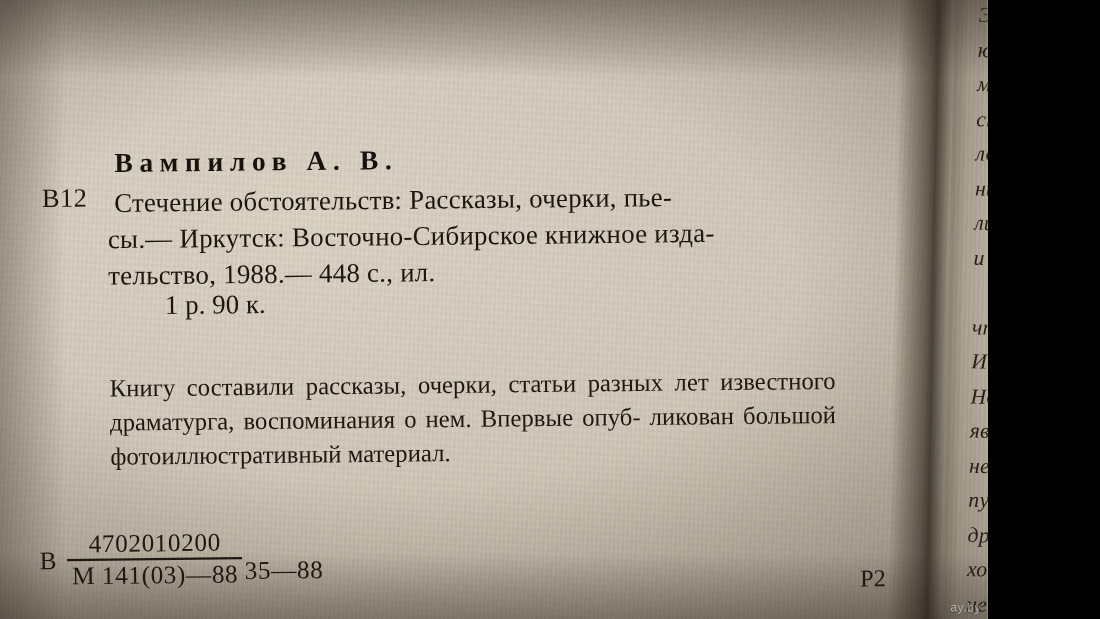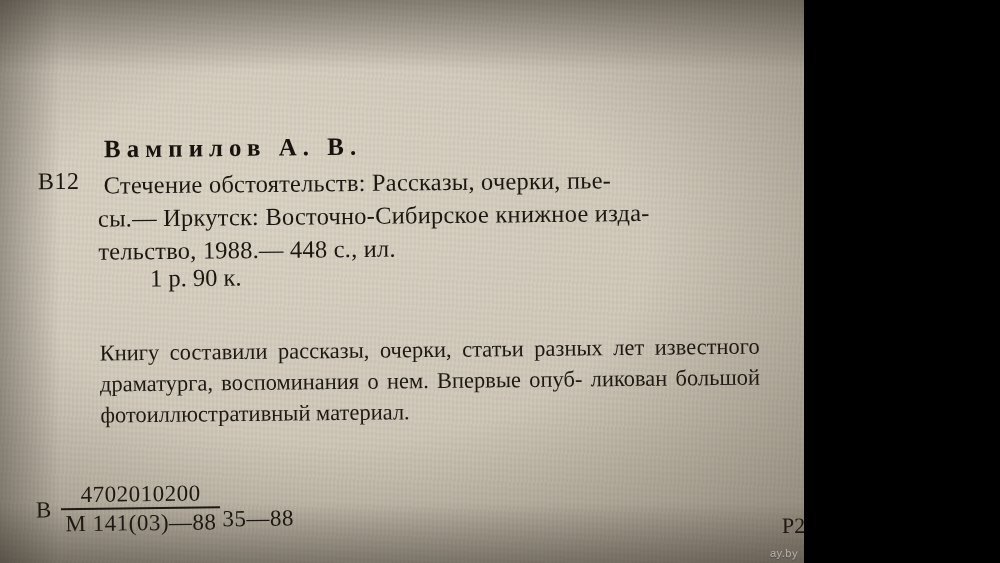--- a/index.html
+++ b/index.html
@@ -2,21 +2,21 @@
 <html><head>
 <meta charset="utf-8">
 <style>
   html, body {
     margin: 0;
     padding: 0;
     background: #000;
   }
   #page {
     position: relative;
-    width: 804px;
+    width: 898px;
     height: 563px;
     overflow: hidden;
     background: #b9b2a4;
     font-family: "Liberation Serif", serif;
   }
 
   
   .paper {
     position: absolute;
     inset: 0;

